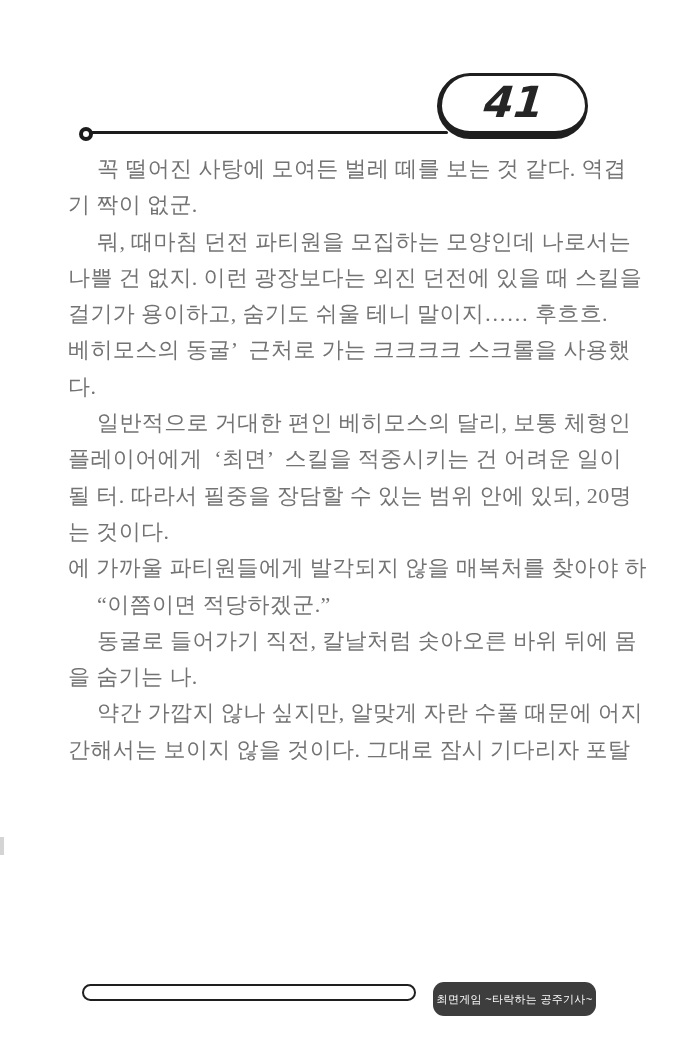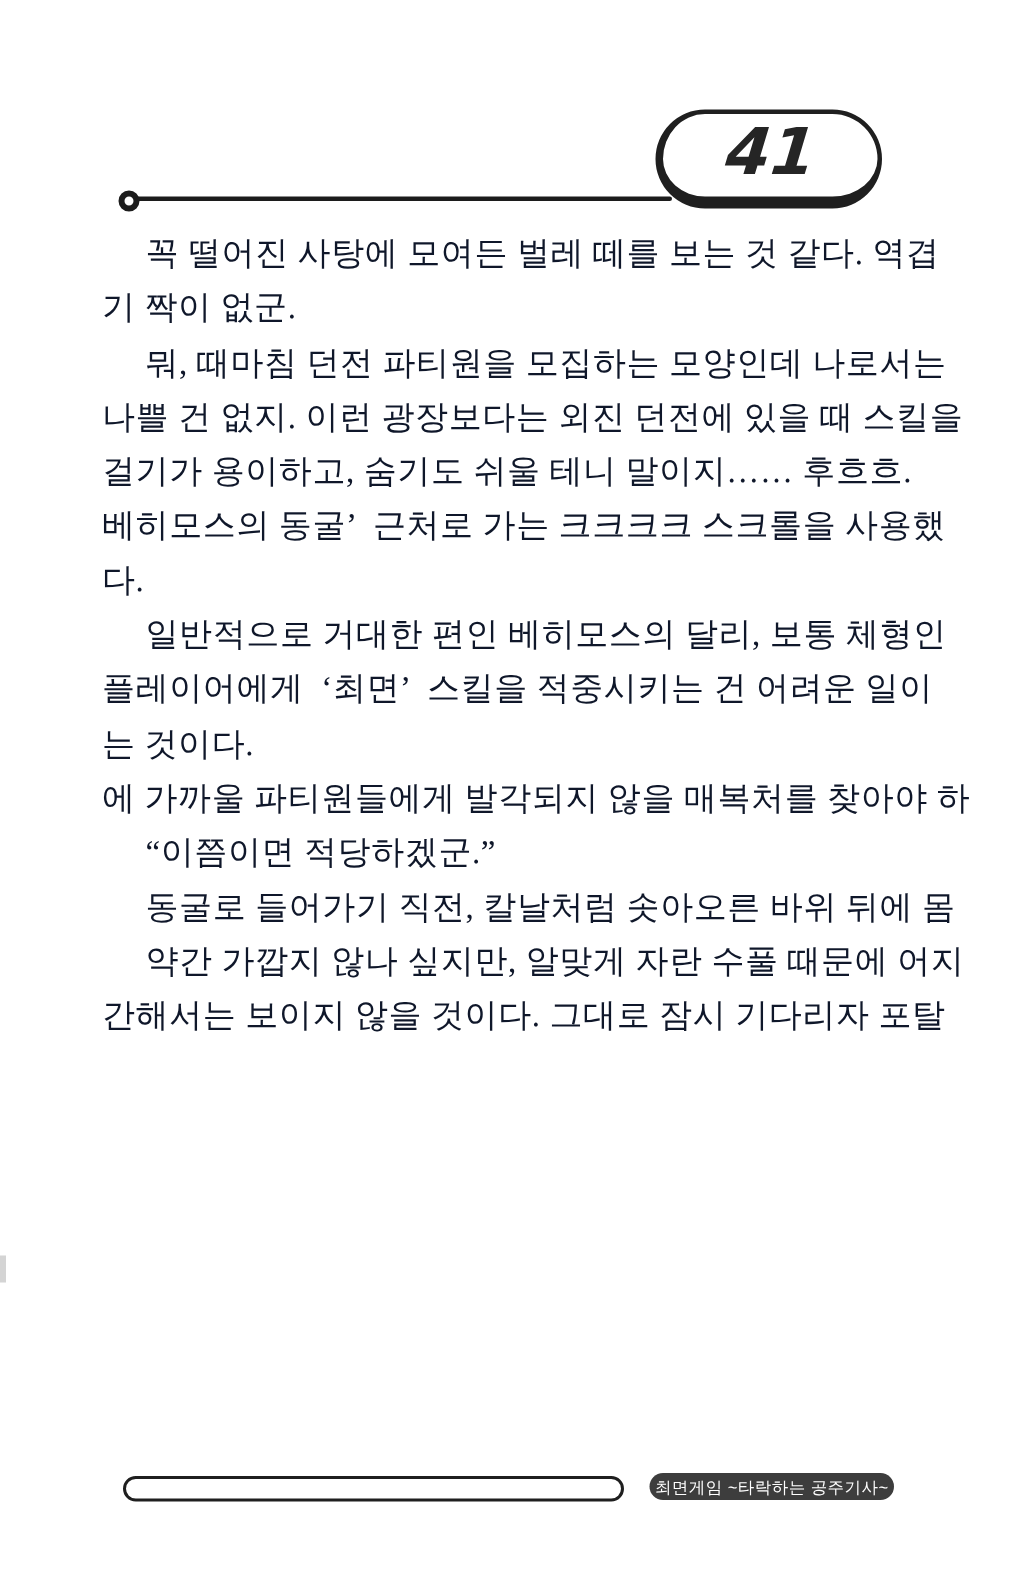--- a/index.html
+++ b/index.html
@@ -55,21 +55,21 @@
   .body-text {
     position: absolute;
     left: 68px; top: 151px;
     width: 545px;
   }
   .line {
     font-size: 22px;
     height: 36.3px;
     line-height: 36.3px;
     letter-spacing: 0.4px;
-    color: #0f172a;
+    color: #737373;
     white-space: pre;
   }
   .line.indent { padding-left: 29px; }
 
   
   .scan-artifact {
     position: absolute;
     left: 0; top: 837px;
     width: 4px; height: 18px;
     background: #d4d4d4;
@@ -80,21 +80,21 @@
     position: absolute;
     left: 82px; top: 984px;
     width: 334px; height: 17px;
     border: 2px solid #1f1f1f;
     border-radius: 11px;
     background: #ffffff;
   }
   .footer-badge {
     position: absolute;
     left: 433px; top: 982px;
-    width: 163px; height: 18px;
+    width: 163px; height: 34px;
     background: #3d3d3d;
     border-radius: 11px;
     color: #ffffff;
     display: flex;
     align-items: center;
     justify-content: center;
     font-family: "Liberation Sans", sans-serif;
     font-size: 11px;
     letter-spacing: 0.3px;
   }
@@ -113,24 +113,26 @@
   <div class="body-text">
       <div class="line indent">꼭 떨어진 사탕에 모여든 벌레 떼를 보는 것 같다. 역겹</div>
       <div class="line">기 짝이 없군.</div>
       <div class="line indent">뭐, 때마침 던전 파티원을 모집하는 모양인데 나로서는</div>
       <div class="line">나쁠 건 없지. 이런 광장보다는 외진 던전에 있을 때 스킬을</div>
       <div class="line">걸기가 용이하고, 숨기도 쉬울 테니 말이지…… 후흐흐.</div>
       <div class="line">베히모스의 동굴’  근처로 가는 크크크크 스크롤을 사용했</div>
       <div class="line">다.</div>
       <div class="line indent">일반적으로 거대한 편인 베히모스의 달리, 보통 체형인</div>
       <div class="line">플레이어에게  ‘최면’  스킬을 적중시키는 건 어려운 일이</div>
+      <div class="line">될 터. 따라서 필중을 장담할 수 있는 범위 안에 있되, 20명</div>
       <div class="line">는 것이다.</div>
       <div class="line">에 가까울 파티원들에게 발각되지 않을 매복처를 찾아야 하</div>
       <div class="line indent">“이쯤이면 적당하겠군.”</div>
       <div class="line indent">동굴로 들어가기 직전, 칼날처럼 솟아오른 바위 뒤에 몸</div>
+      <div class="line">을 숨기는 나.</div>
       <div class="line indent">약간 가깝지 않나 싶지만, 알맞게 자란 수풀 때문에 어지</div>
       <div class="line">간해서는 보이지 않을 것이다. 그대로 잠시 기다리자 포탈</div>
     </div>
 
   <div class="scan-artifact"></div>
 
   <div class="footer-pill-outline"></div>
   <div class="footer-badge">
     <span>최면게임 ~타락하는 공주기사~</span>
   </div>

